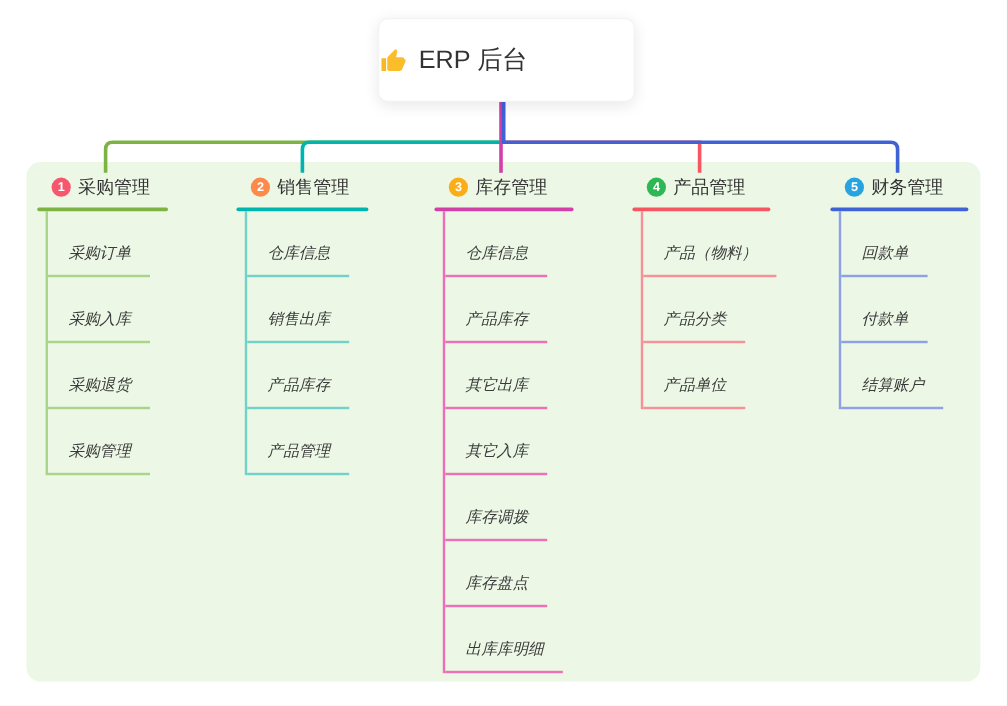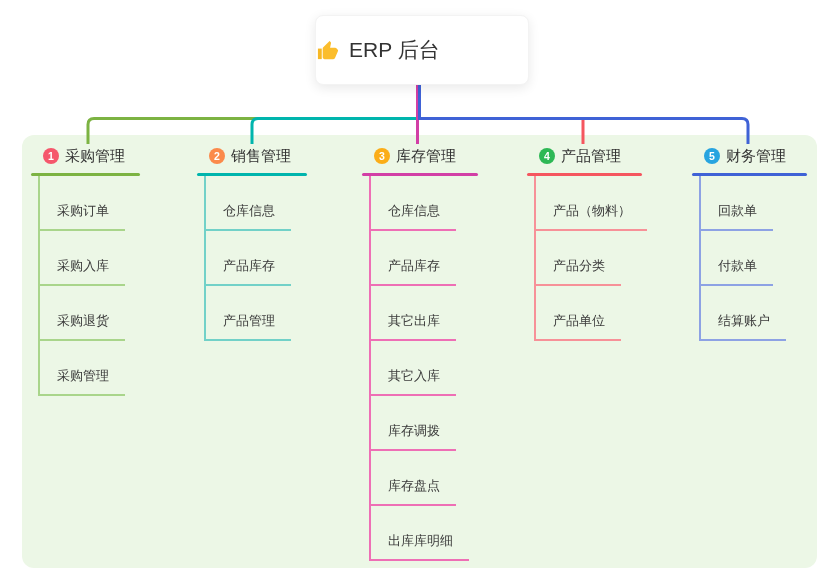--- a/index.html
+++ b/index.html
@@ -39,21 +39,21 @@
     width:16px;height:16px;border-radius:50%;background:var(--badge,#999);
     color:#fff;font-size:10.5px;font-weight:bold;line-height:16px;
     display:flex;align-items:center;justify-content:center;flex:none;
   }
   .branch-underline{
     height:3px;margin-top:6px;border-radius:2px;background:var(--c,#999);
   }
   .children{
     margin-left:7px;border-left:2px solid var(--cl,#ccc);width:fit-content;
   }
-  .child{height:55px;display:flex;align-items:flex-end;}
+  .child{height:55px;display:flex;align-items:flex-end;font-style:italic;}
   .child span{
     display:inline-block;white-space:nowrap;
     padding:0 16px 9px 17px;border-bottom:2px solid var(--cl,#ccc);
     font-size:13px;color:#3a3a3a;
   }
 </style>
 </head>
 <body style="--panel-bg: #ecf7e6;">
 
 <div class="panel"></div>
@@ -102,20 +102,23 @@
 
 <div class="branch b1" style="--c: #00b5ad; --cl: #72d1c8; --badge: #fb8a4b;">
   <div class="branch-title">
     <span class="badge">2</span>
     <span>销售管理</span>
   </div>
   <div class="branch-underline"></div>
   <div class="children">
     <div class="child">
         <span>仓库信息</span>
+      </div>
+    <div class="child">
+        <span>销售出库</span>
       </div>
     <div class="child">
         <span>产品库存</span>
       </div>
     <div class="child">
         <span>产品管理</span>
       </div>
   </div>
 </div>
 

